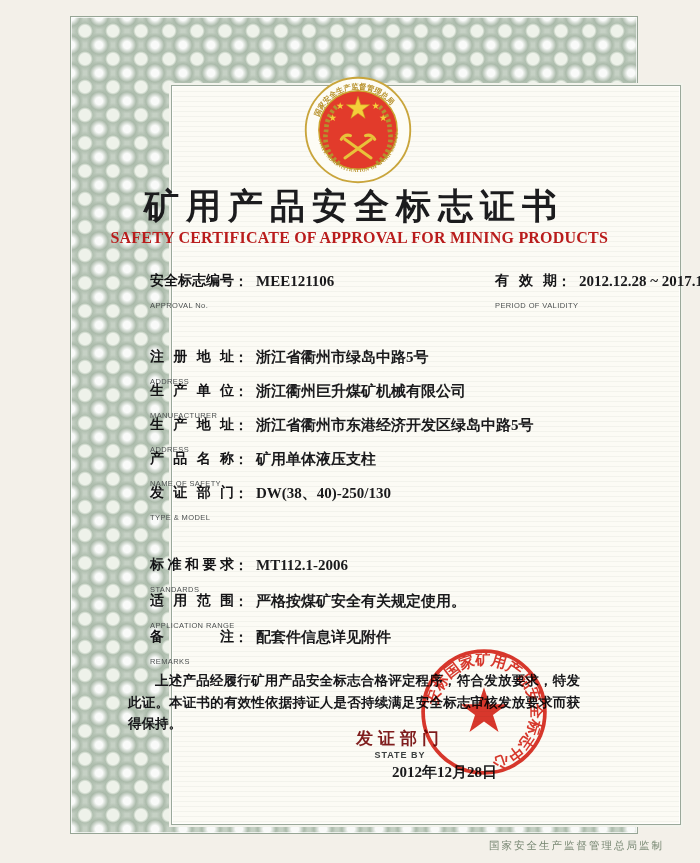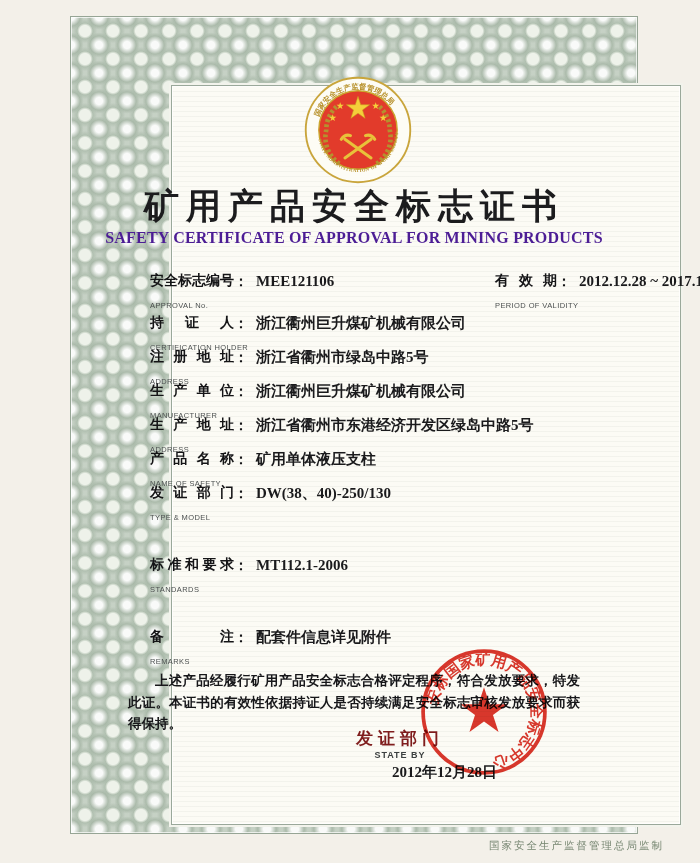--- a/index.html
+++ b/index.html
@@ -30,22 +30,22 @@
       transparent 1px, transparent 5px);
     border:1px solid #9aa89a;
     box-shadow:0 0 0 2px #f2f3ec, inset 0 0 0 1px rgba(255,255,255,.8);
   }
   .emblem{position:absolute;left:302px;top:74px;width:112px;height:112px;}
   .title{
     position:absolute;left:100px;top:183px;width:508px;text-align:center;
     font-size:35px;font-weight:bold;color:#1c1c1e;letter-spacing:7px;white-space:nowrap;
   }
   .subtitle{
-    position:absolute;left:100px;top:229px;width:508px;text-align:center;
-    font-size:16px;font-weight:bold;color:#4c1d95;letter-spacing:.2px;white-space:nowrap;
+    position:absolute;left:100px;top:229px;width:508px;text-align:right;
+    font-size:16px;font-weight:bold;color:#b91c1c;letter-spacing:.2px;white-space:nowrap;
   }
   .row{position:absolute;left:150px;white-space:nowrap;}
   .zh-label{
     display:inline-block;width:84px;vertical-align:top;
     text-align:justify;text-align-last:justify;
     font-weight:bold;font-size:14px;color:#141416;
   }
   .colon{font-weight:bold;font-size:14px;color:#141416;}
   .value{font-size:15px;font-weight:600;color:#1a1a1c;margin-left:8px;}
   .en-label{
@@ -113,24 +113,20 @@
 
   <div class="row" style="top:272px;">
     <span class="zh-label">安全标志编号</span><span class="colon">：</span><span class="value">MEE121106</span>
     <div class="en-label">APPROVAL No.</div>
     <div class="validity">
       <span class="zh-label">有效期</span><span class="colon">：</span><span class="value">2012.12.28 ~ 2017.12.28</span>
       <div class="en-label">PERIOD OF VALIDITY</div>
     </div>
   </div>
 
-  <div class="row" style="top:314px;">
-    <span class="zh-label">持证人</span><span class="colon">：</span><span class="value">浙江衢州巨升煤矿机械有限公司</span>
-    <div class="en-label">CERTIFICATION HOLDER</div>
-  </div>
   <div class="row" style="top:348px;">
     <span class="zh-label">注册地址</span><span class="colon">：</span><span class="value">浙江省衢州市绿岛中路5号</span>
     <div class="en-label">ADDRESS</div>
   </div>
   <div class="row" style="top:382px;">
     <span class="zh-label">生产单位</span><span class="colon">：</span><span class="value">浙江衢州巨升煤矿机械有限公司</span>
     <div class="en-label">MANUFACTURER</div>
   </div>
   <div class="row" style="top:416px;">
     <span class="zh-label">生产地址</span><span class="colon">：</span><span class="value">浙江省衢州市东港经济开发区绿岛中路5号</span>
@@ -141,20 +137,24 @@
     <div class="en-label">NAME OF SAFETY</div>
   </div>
   <div class="row" style="top:484px;">
     <span class="zh-label">发证部门</span><span class="colon">：</span><span class="value">DW(38、40)-250/130</span>
     <div class="en-label">TYPE &amp; MODEL</div>
   </div>
 
   <div class="row" style="top:556px;">
     <span class="zh-label">标准和要求</span><span class="colon">：</span><span class="value">MT112.1-2006</span>
     <div class="en-label">STANDARDS</div>
+  </div>
+  <div class="row" style="top:592px;">
+    <span class="zh-label">适用范围</span><span class="colon">：</span><span class="value">严格按煤矿安全有关规定使用。</span>
+    <div class="en-label">APPLICATION RANGE</div>
   </div>
   <div class="row" style="top:628px;">
     <span class="zh-label">备注</span><span class="colon">：</span><span class="value">配套件信息详见附件</span>
     <div class="en-label">REMARKS</div>
   </div>
 
   <div class="statement">上述产品经履行矿用产品安全标志合格评定程序，符合发放要求，特发此证。本证书的有效性依据持证人是否持续满足安全标志审核发放要求而获得保持。</div>
 
   <div class="issued">
     <div class="issued-zh">发证部门</div>

